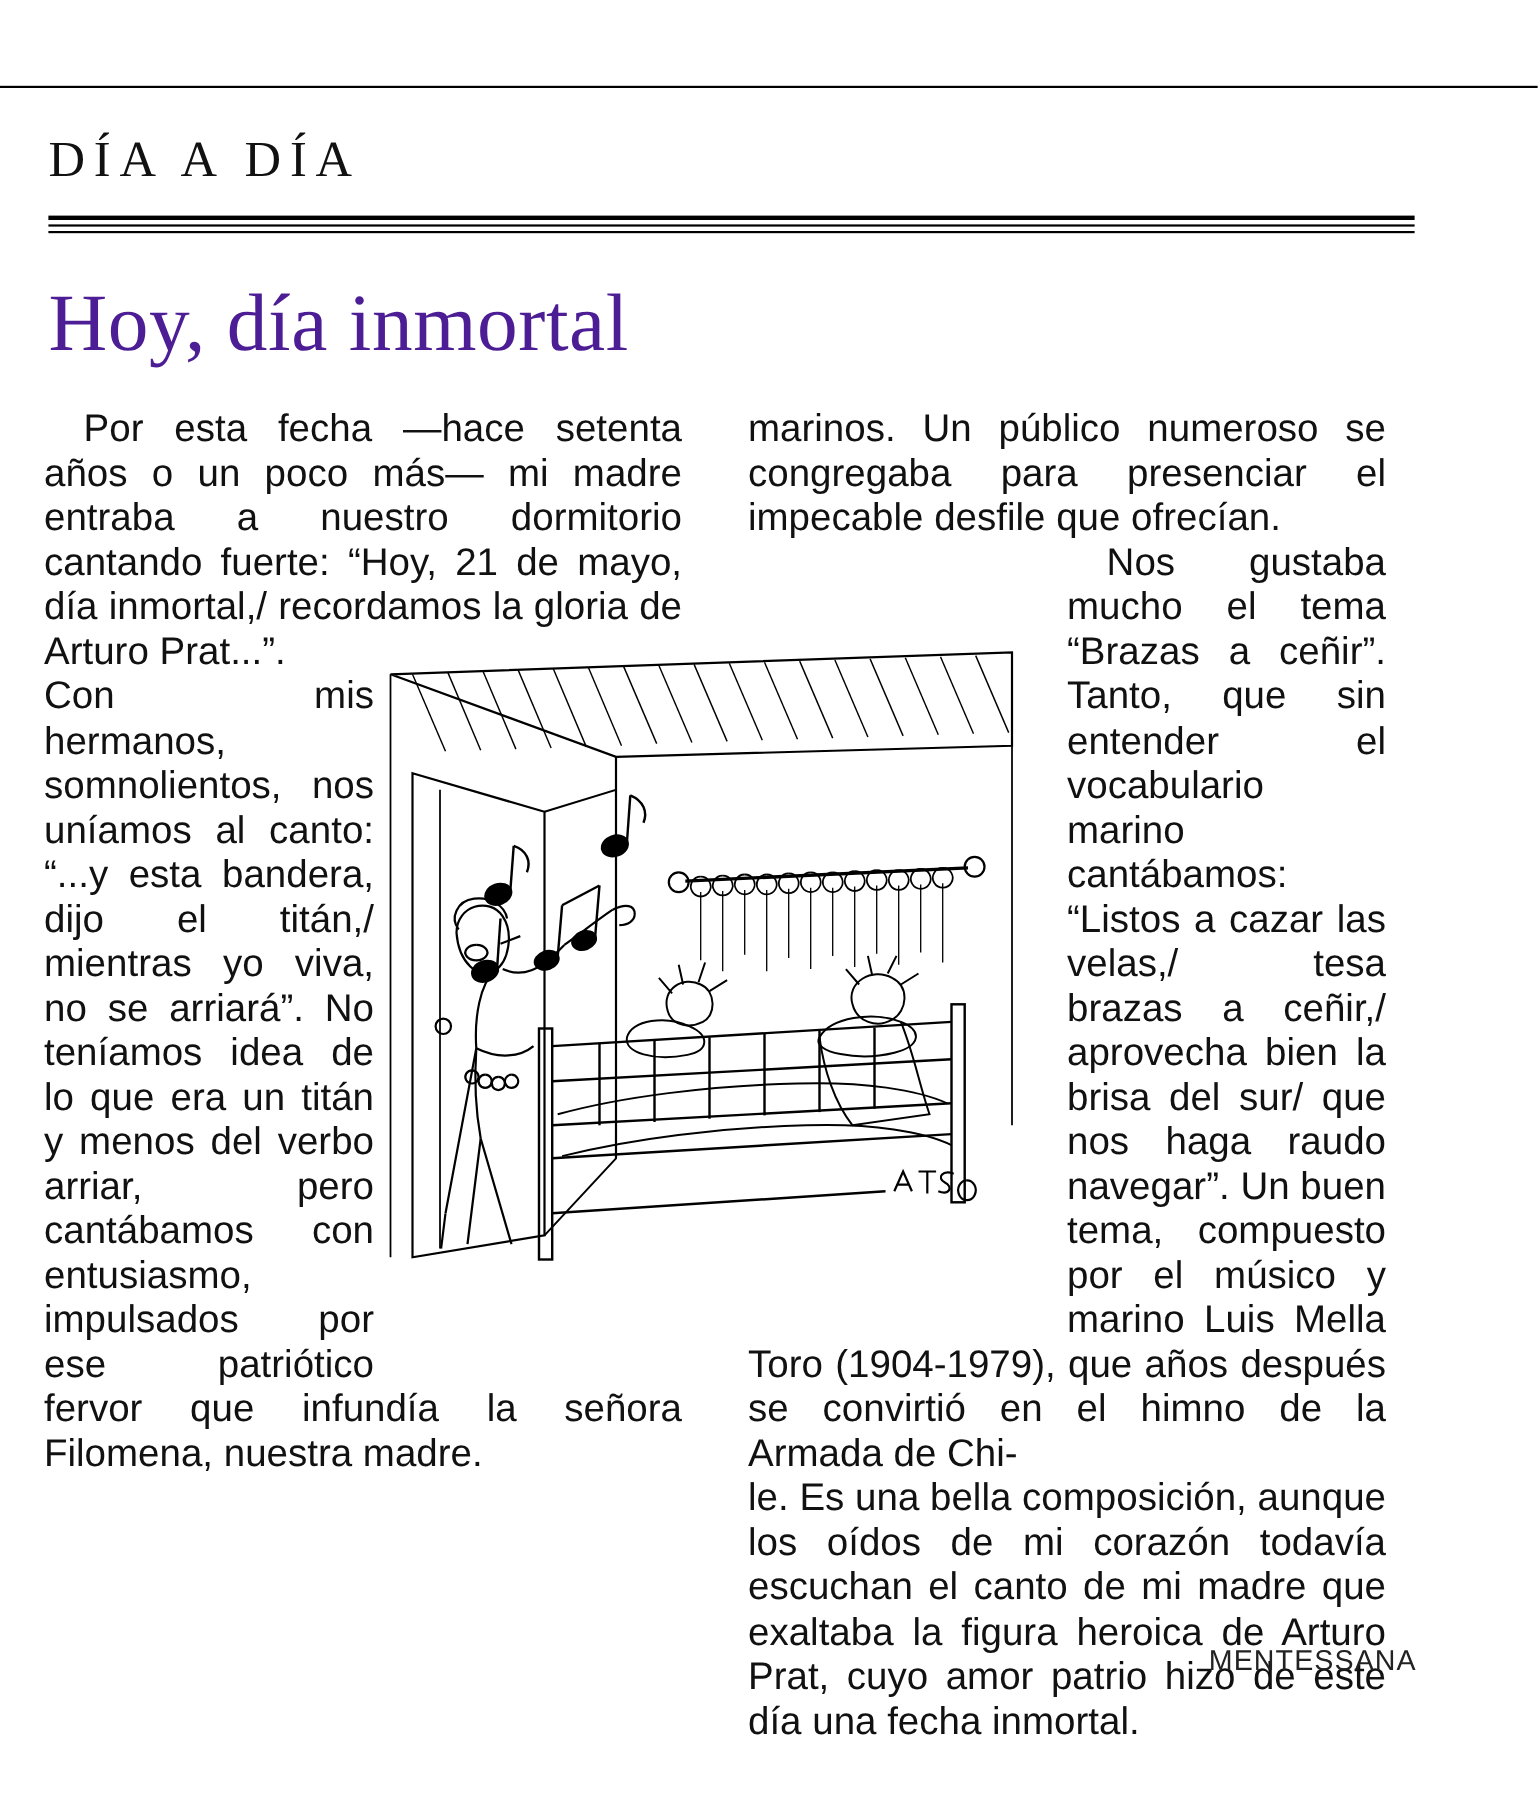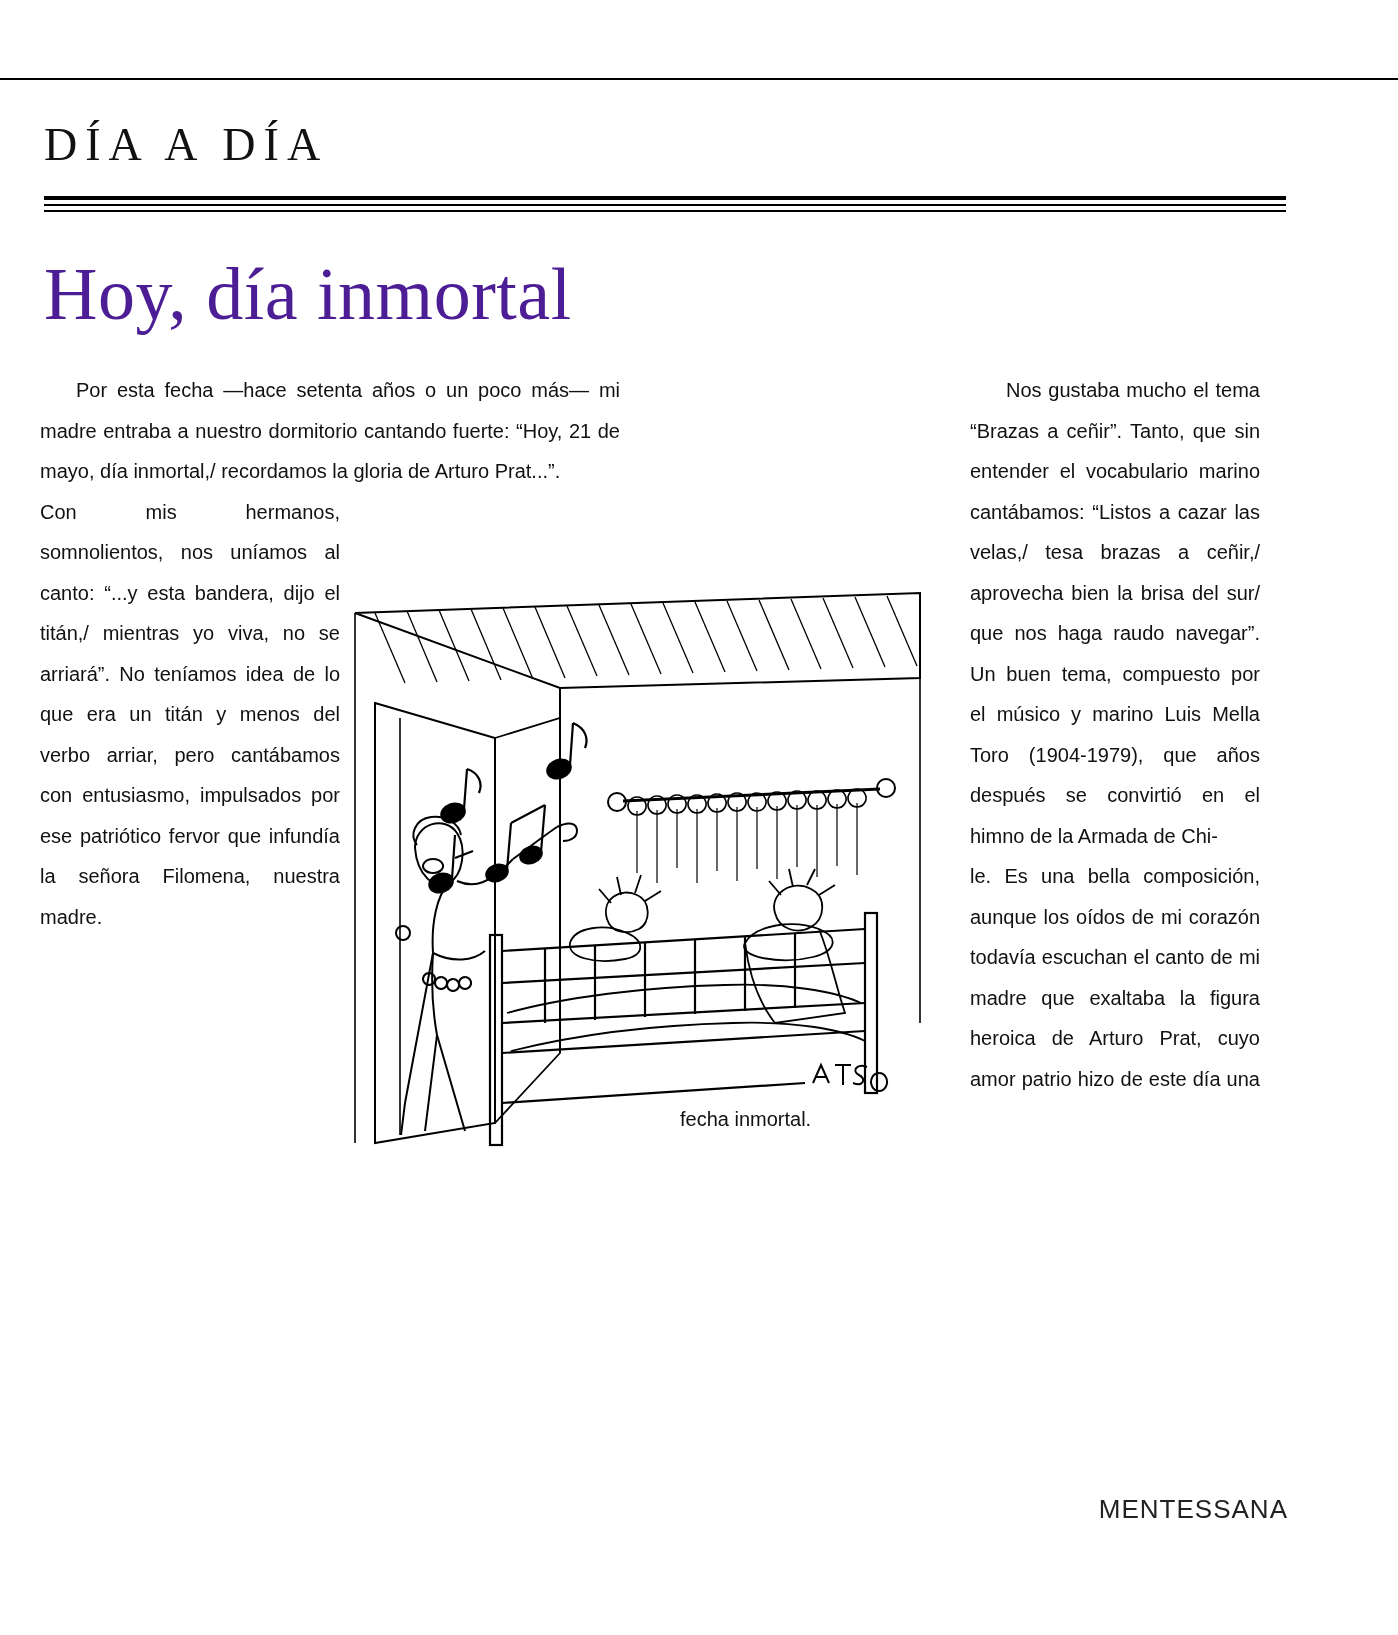--- a/index.html
+++ b/index.html
@@ -71,21 +71,21 @@
   .columns {
     position: absolute;
     left: 40px;
     top: 370px;
     width: 1250px;
   }
   .col {
     position: absolute;
     top: 0;
     width: 580px;
-    font-size: 20px;
+    font-size: 35px;
     line-height: 40.5px;
     text-align: justify;
     text-justify: inter-word;
     color: #111;
     font-family: "Liberation Sans", sans-serif;
   }
   .col-left { left: 0; }
   .col-right { left: 640px; }
 
   p {
@@ -148,20 +148,21 @@
 
   <div class="columns">
 
     <div class="col col-left">
       <p class="indent">Por esta fecha —hace setenta años o un poco más— mi madre entraba a nuestro dormitorio cantando fuerte: “Hoy, 21 de mayo, día inmortal,/ recordamos la gloria de Arturo Prat...”.</p>
       <div class="wrap-left-shape"></div>
       <p>Con mis hermanos, somnolientos, nos uníamos al canto: “...y esta bandera, dijo el titán,/ mientras yo viva, no se arriará”. No teníamos idea de lo que era un titán y menos del verbo arriar, pero cantábamos con entusiasmo, impulsados por ese patriótico fervor que infundía la señora Filomena, nuestra madre.</p>
     </div>
 
     <div class="col col-right">
+      <p>marinos. Un público numeroso se congregaba para presenciar el impecable desfile que ofrecían.</p>
       <div class="wrap-right-shape"></div>
       <p class="indent">Nos gustaba mucho el tema “Brazas a ceñir”. Tanto, que sin entender el vocabulario marino cantábamos: “Listos a cazar las velas,/ tesa brazas a ceñir,/ aprovecha bien la brisa del sur/ que nos haga raudo navegar”. Un buen tema, compuesto por el músico y marino Luis Mella Toro (1904-1979), que años después se convirtió en el himno de la Armada de Chi-</p>
       <p>le. Es una bella composición, aunque los oídos de mi corazón todavía escuchan el canto de mi madre que exaltaba la figura heroica de Arturo Prat, cuyo amor patrio hizo de este día una fecha inmortal.</p>
     </div>
 
   </div>
 
   <div class="illus">
     <svg width="590" height="580" viewBox="0 0 590 580" xmlns="http://www.w3.org/2000/svg">
       <g fill="none" stroke="#000" stroke-width="1.6">

